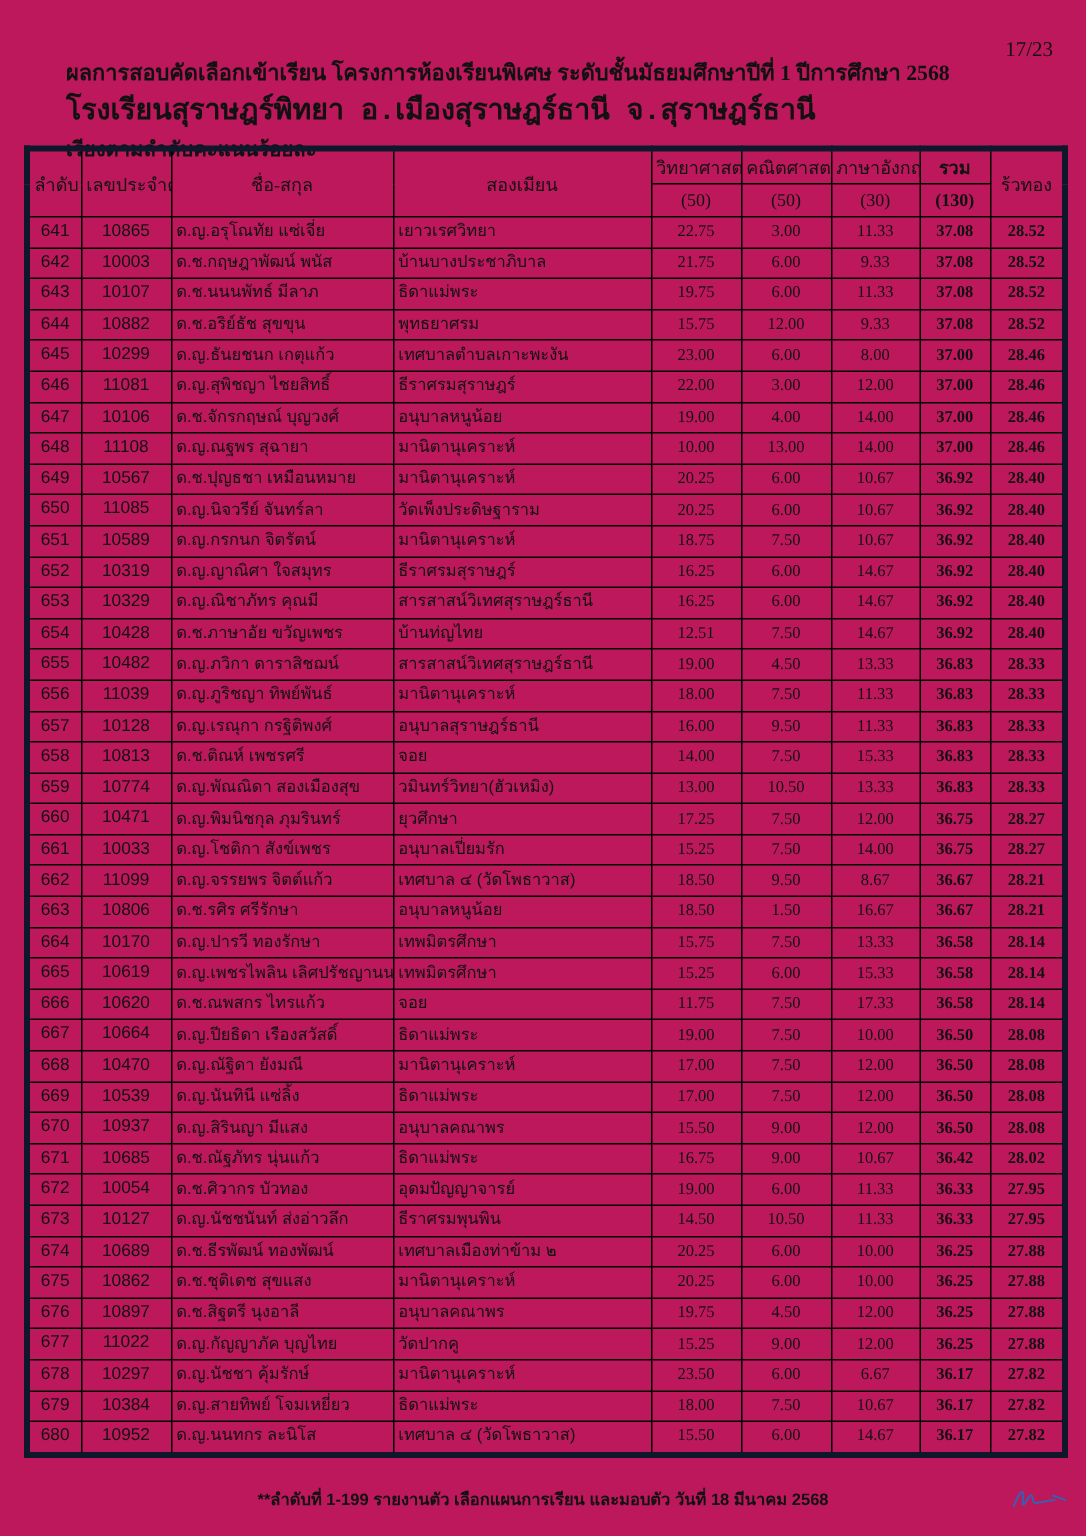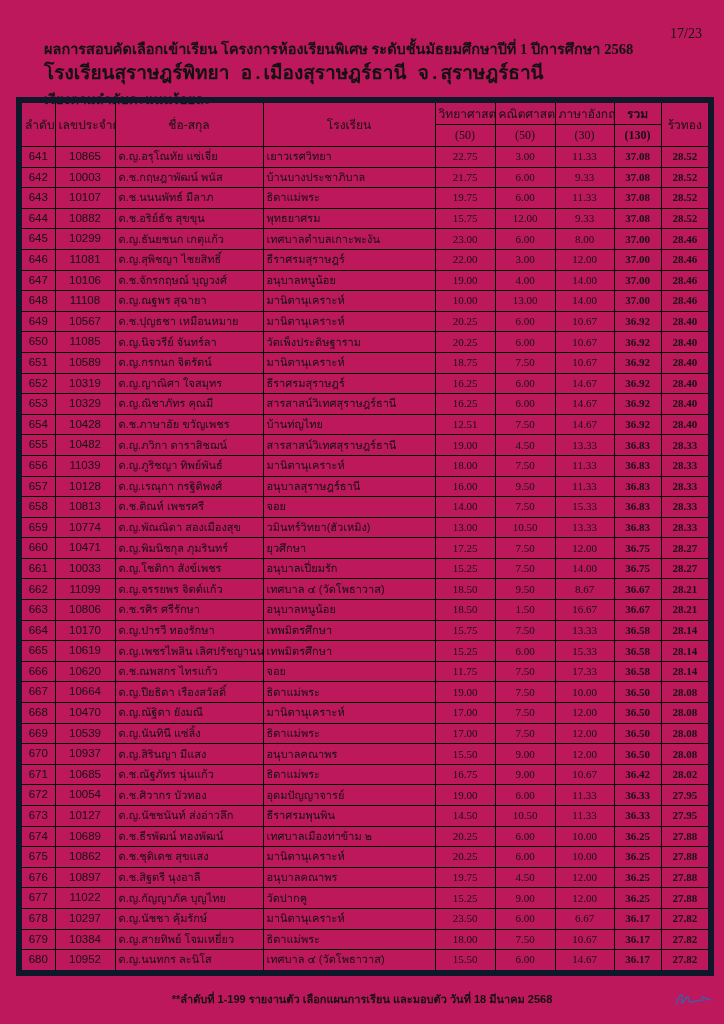--- a/index.html
+++ b/index.html
@@ -29,21 +29,21 @@
     width:692px;
     border-collapse:collapse;
     table-layout:fixed;
   }
   table.results th, table.results td{
     border:1px solid #000;
     padding:0 3px;
     overflow:hidden;
     white-space:nowrap;
   }
-  table.results{border:6px solid #0f172a;}
+  table.results{border:4px solid #0f172a;}
   thead th{
     font-family:"Liberation Serif", serif;
     font-weight:normal;
     font-size:12px;
     text-align:center;
     height:21px;
   }
   thead th.bold{font-weight:bold;}
   tbody td{
     height:19.6px;
@@ -105,21 +105,21 @@
         <col style="width:60px">
         <col style="width:59px">
         <col style="width:47px">
         <col style="width:50px">
     </colgroup>
     <thead>
       <tr>
         <th rowspan="2">ลำดับ</th>
         <th rowspan="2">เลขประจำตัว</th>
         <th rowspan="2">ชื่อ-สกุล</th>
-        <th rowspan="2">โรงเรียน</th>
+        <th rowspan="2">สองเมียน</th>
         <th>วิทยาศาสตร์</th>
         <th>คณิตศาสตร์</th>
         <th>ภาษาอังกฤษ</th>
         <th class="bold">รวม</th>
         <th rowspan="2">ร้วทอง</th>
       </tr>
       <tr>
         <th>(50)</th>
         <th>(50)</th>
         <th>(30)</th>

